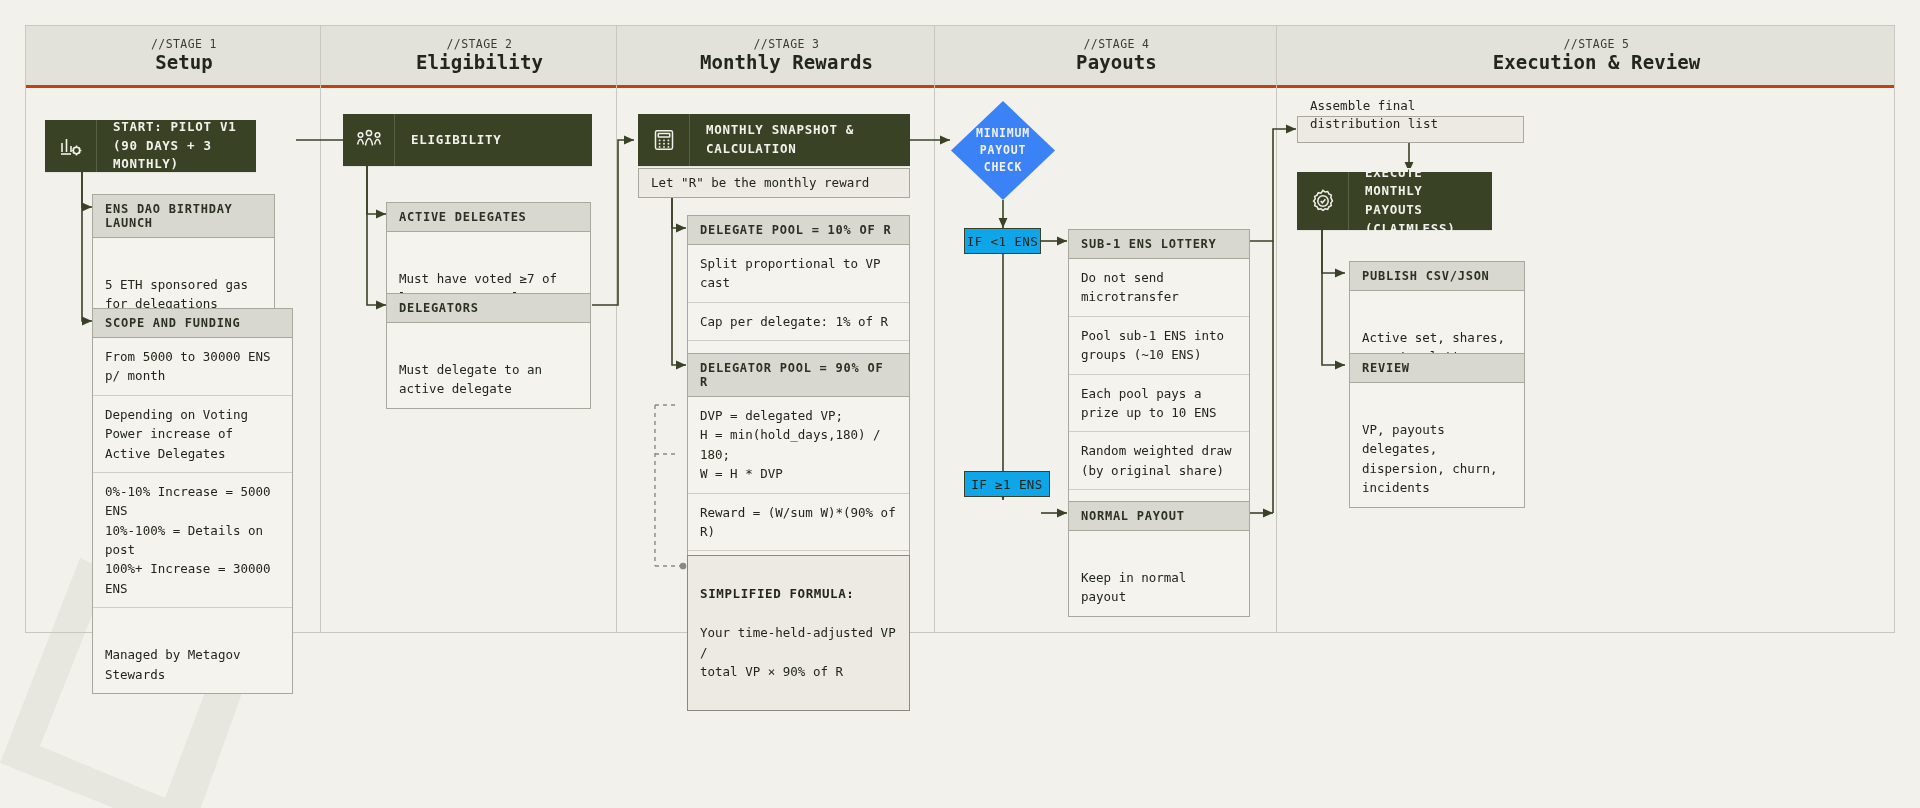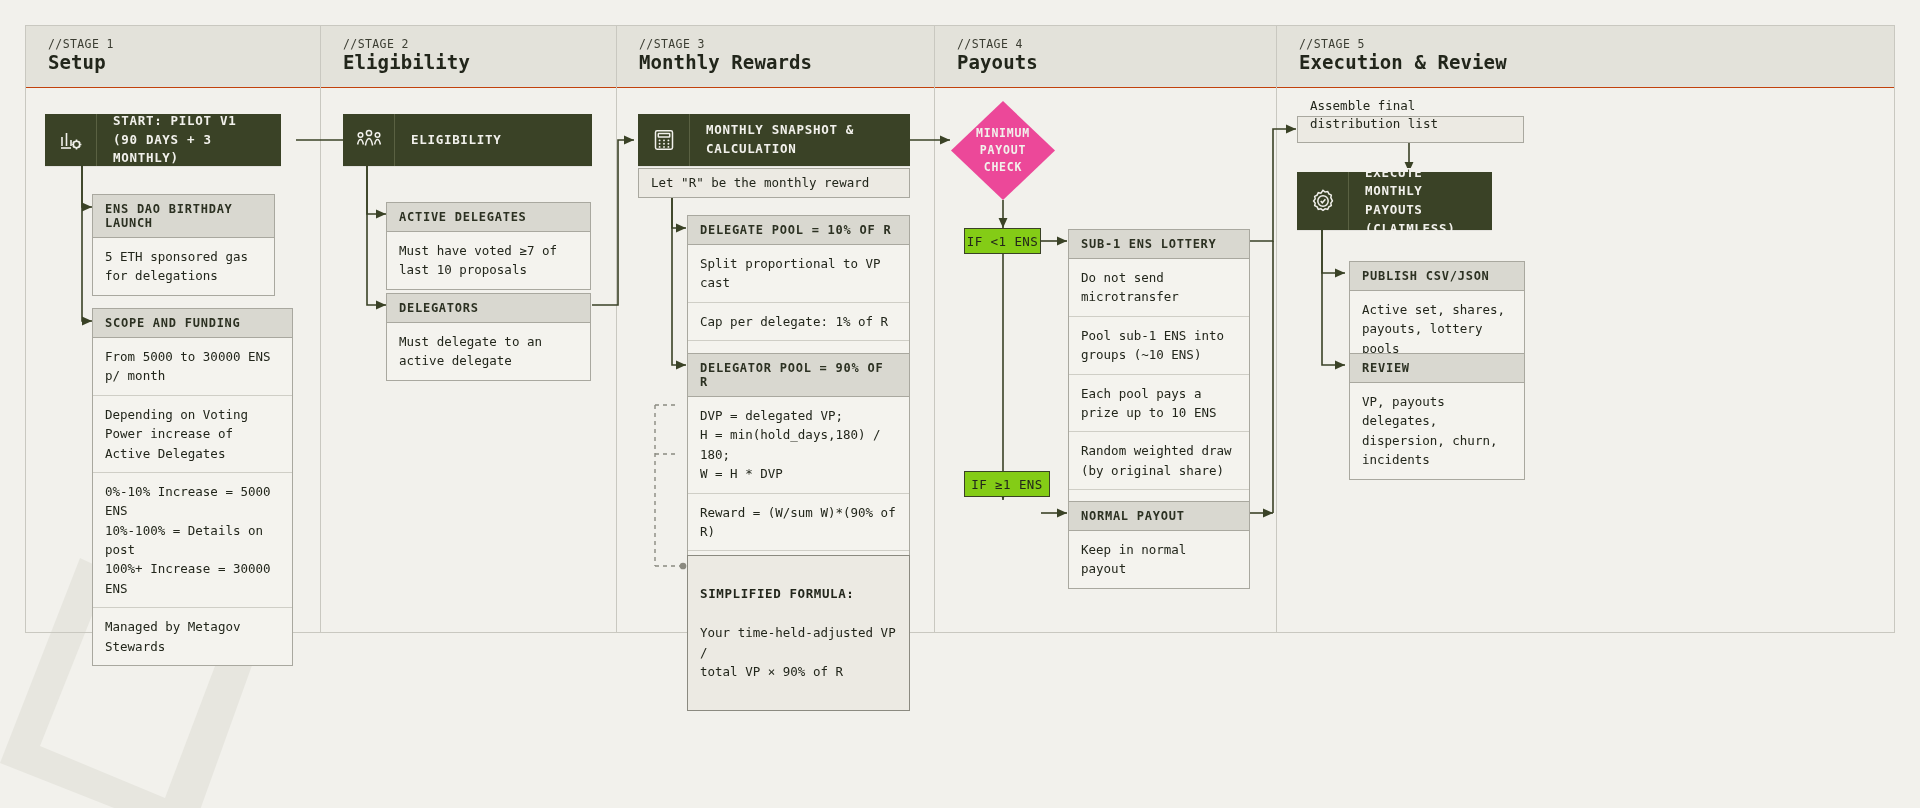--- a/index.html
+++ b/index.html
@@ -36,22 +36,23 @@
   }
   .col {
     position: relative;
     border-right: 1px solid #c9c8c0;
     height: 100%;
   }
   .col:last-child { border-right: none; }
   .col-head {
     height: 62px;
     background: #e3e2da;
-    border-bottom: 1px solid #c2410c;
+    border-bottom: 3px solid #c2410c;
     padding: 12px 0 0 22px;
+    text-align: center;
   }
   .stage-kicker {
     font-size: 11.5px;
     letter-spacing: .4px;
     color: #3b3d32;
     line-height: 1.1;
   }
   .stage-title {
     font-size: 19px;
     font-weight: bold;
@@ -101,21 +102,21 @@
     font-weight: bold;
   }
   .card-row {
     padding: 9px 12px;
     font-size: 12.5px;
     color: #22261b;
     line-height: 1.55;
     border-bottom: 1px solid #cfcec6;
     white-space: pre-line;
   }
-  .card-row:last-child { border-bottom: none; }
+  .card-row:last-child { border-bottom: none; margin-top: 28px; }
 
   .plain-card {
     border: 1px solid #a9a89f;
     background: #eceae3;
     padding: 8px 12px;
     font-size: 12.5px;
     color: #22261b;
     line-height: 1.5;
   }
 
@@ -125,29 +126,29 @@
     padding: 9px 12px;
     font-size: 12.5px;
     color: #22261b;
     line-height: 1.55;
     white-space: pre-line;
   }
   .note-card .note-title { font-weight: bold; letter-spacing: .6px; }
 
   .cond {
     border: 1px solid #3a4226;
-    background: #84cc16;
+    background: #0ea5e9;
     font-size: 12.5px;
     color: #22261b;
     display: flex; align-items: center; justify-content: center;
     letter-spacing: .4px;
   }
 
   .diamond {
-    background: #ec4899;
+    background: #3b82f6;
     color: #f2f1ec;
     display: flex; align-items: center; justify-content: center;
     text-align: center;
     font-size: 11.5px;
     letter-spacing: .8px;
     line-height: 1.45;
     font-weight: bold;
     clip-path: polygon(50% 0%, 100% 50%, 50% 100%, 0% 50%);
     white-space: pre-line;
   }
@@ -272,21 +273,21 @@
       <div class="col-head">
         <div class="stage-kicker">//STAGE 5</div>
         <div class="stage-title">Execution &amp; Review</div>
       </div>
       <div class="col-body"></div>
     </div>
   </div>
 
   <div style="position:absolute;left:0;top:0;width:1920px;height:808px;z-index:4;pointer-events:none">
 
-    <div class="node dark-node" style="left:45px;top:114px;width:236px;height:52px;pointer-events:auto">
+    <div class="node dark-node" style="left:45px;top:120px;width:211px;height:52px;pointer-events:auto">
       <div class="dark-icon">
         <svg width="24" height="24" viewBox="0 0 24 24" fill="none" stroke="#f2f1ec" stroke-width="1.6">
           <path d="M3 18V9M7.5 18V5M12 18v-6"></path>
             <path d="M2 20h10"></path>
           <circle cx="17.5" cy="16.5" r="3.2"></circle>
           <path d="M17.5 11.6v1.3M17.5 20.1v1.3M13.9 13.9l1 .8M20.1 18.3l1 .8M12.6 16.5h1.3M21.1 16.5h1.3M14.9 18.3l-1 .8M21.1 13.9l-1 .8"></path>
         </svg>
       </div>
       <div class="dark-label">START: PILOT V1
 (90 DAYS + 3 MONTHLY)</div>

